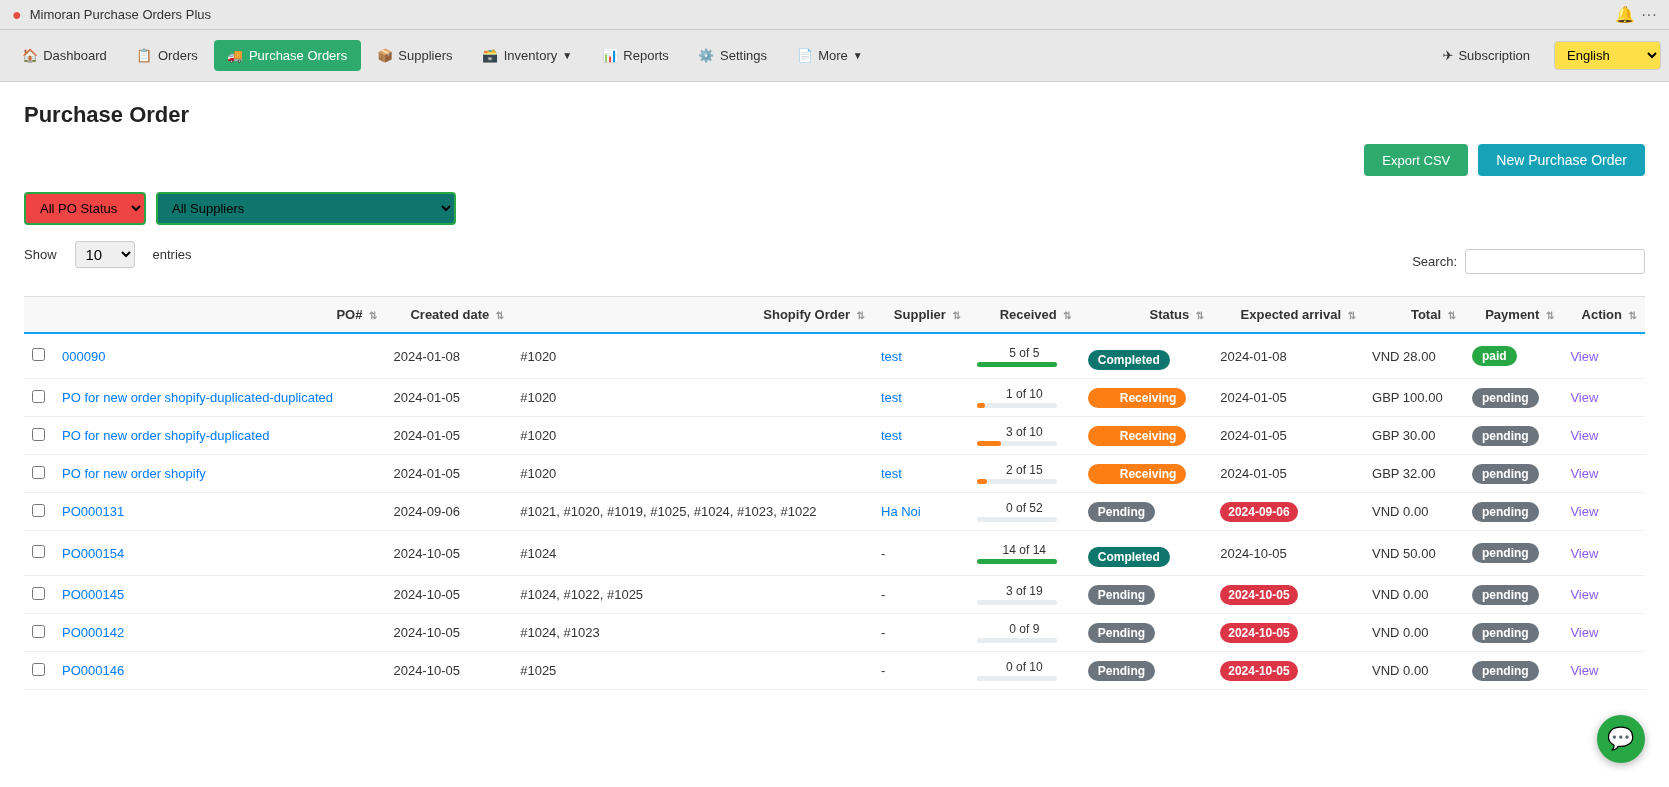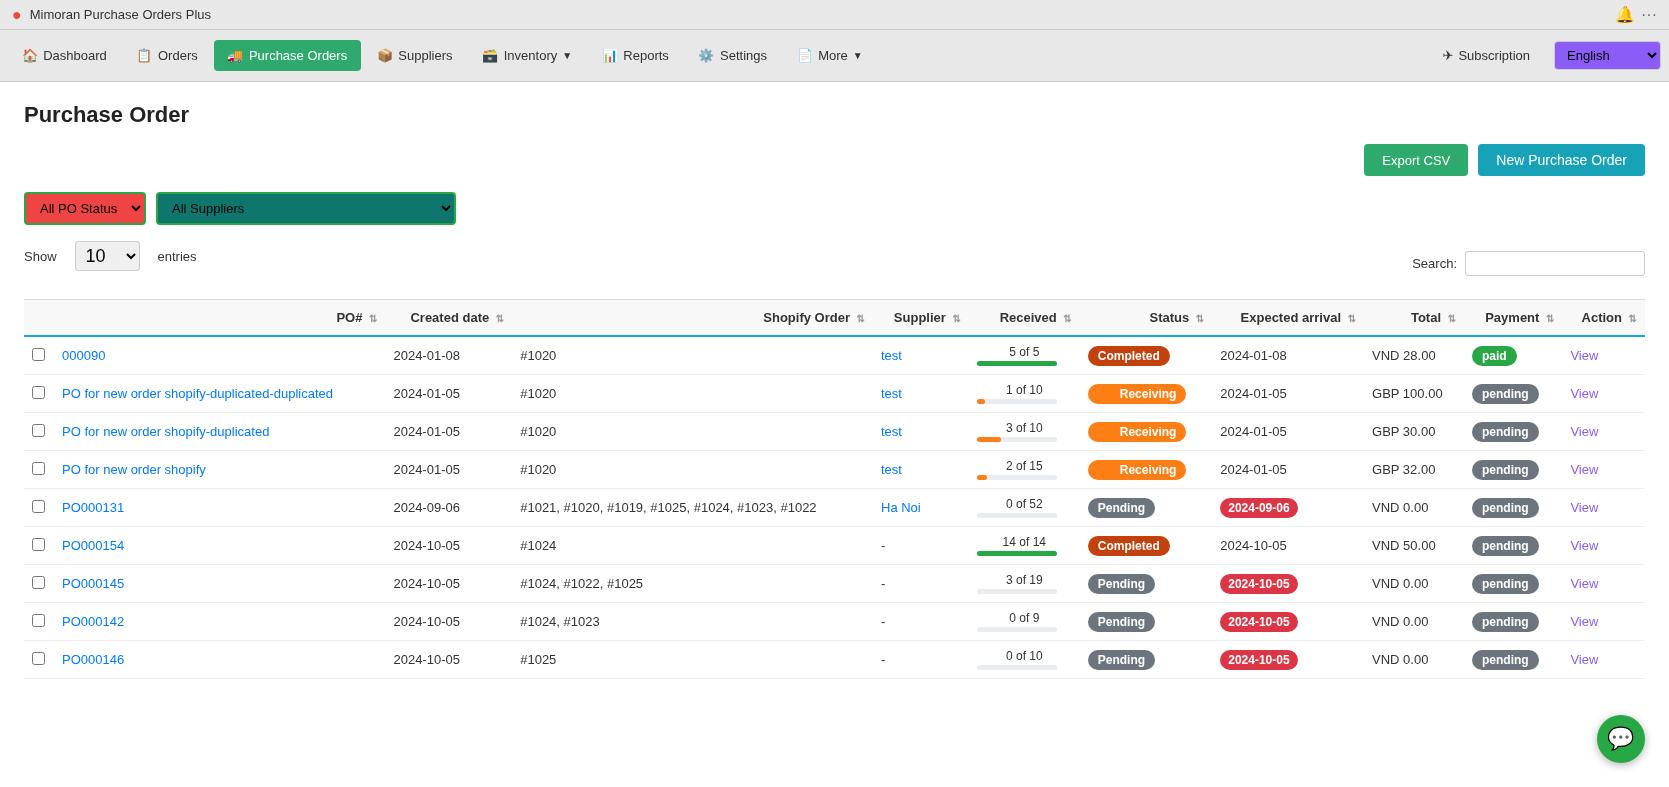--- a/index.html
+++ b/index.html
@@ -47,21 +47,21 @@
       font-size: 13px;
       cursor: pointer;
       color: #333;
       display: flex; align-items: center; gap: 5px;
     }
     .lang-select {
       padding: 5px 8px;
       font-size: 13px;
       border: 1px solid #ccc;
       border-radius: 4px;
-      background: #8b5cf6;
+      background: #fde047;
       cursor: pointer;
     }
 
     
     .main-content {
       background: white;
       margin: 0;
       padding: 20px 24px;
       min-height: calc(787px - 82px);
     }
@@ -127,21 +127,21 @@
     .show-entries {
       display: flex;
       align-items: center;
       gap: 18px;
       margin-bottom: 14px;
     }
     .entries-select {
       padding: 3px 6px;
       border: 1px solid #ccc;
       border-radius: 3px;
-      font-size: 18px;
+      font-size: 15px;
     }
     .search-input {
       padding: 4px 8px;
       border: 1px solid #ccc;
       border-radius: 3px;
       font-size: 13px;
       width: 180px;
     }
 
     
@@ -176,21 +176,21 @@
     .po-link { color: #007bff; text-decoration: none; }
 
     .badge {
       display: inline-block;
       padding: 3px 10px;
       border-radius: 12px;
       font-size: 12px;
       font-weight: bold;
       color: white;
     }
-    .badge-completed { background: #c2410c; }
+    .badge-completed { background: #0f766e; margin-top: 8px; }
     .badge-receiving { background: #fd7e14; padding-left: 32px; }
     .badge-pending-status { background: #6c757d; color: white; }
 
     .badge-payment-paid { background: #28a745; color: white; padding: 3px 10px; border-radius: 12px; font-size: 12px; font-weight: bold; display: inline-block; }
     .badge-payment-pending { background: #6c757d; color: white; padding: 3px 10px; border-radius: 12px; font-size: 12px; font-weight: bold; display: inline-block; }
 
     .date-badge-red {
       background: #dc3545;
       color: white;
       padding: 3px 8px;

